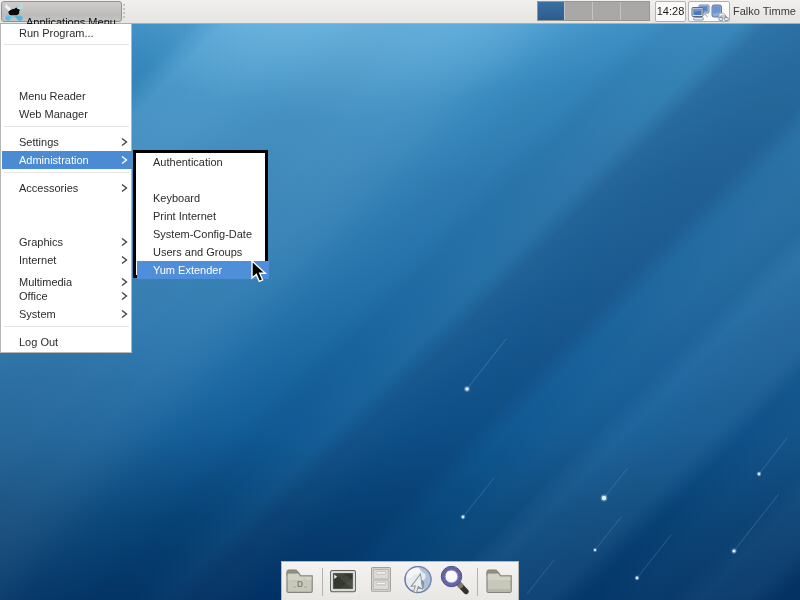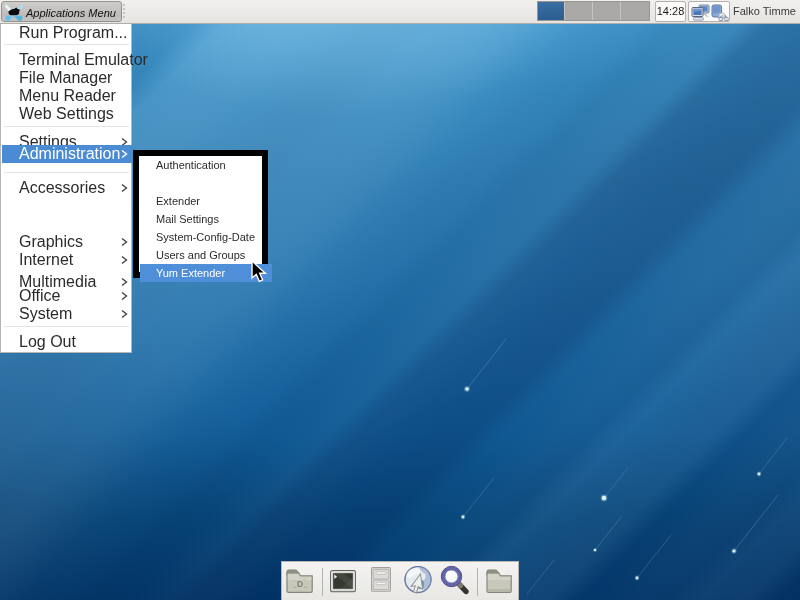--- a/index.html
+++ b/index.html
@@ -36,47 +36,47 @@
         rgba(205,240,255,0.00) 90px, rgba(10,40,80,0.03) 116px,  rgba(10,40,80,0.03) 142px,
         rgba(255,255,255,0.00) 168px);
   }
 
   
   #panel{position:absolute;left:0;top:0;width:800px;height:24px;
     background:linear-gradient(#f1f0ee,#e6e4e1);border-bottom:1px solid #b0aeac;}
   #appbtn{position:absolute;left:1px;top:1px;width:121px;height:21px;border:1px solid #94928f;
     border-radius:3px;background:linear-gradient(#cfcdcb,#bebcba 70%,#c6c4c2);
     color:#111;font-size:11px;line-height:19px;}
-  #appbtn .lbl{position:absolute;left:24px;top:2px;font-style:italic;}
+  #appbtn .lbl{position:absolute;left:24px;top:11px;}
   #handle{position:absolute;left:123px;top:4px;width:2px;height:16px;
     background:repeating-linear-gradient(#c6c4c2 0 2px, transparent 2px 4px);}
 
   
   #pager{position:absolute;left:537px;top:1px;height:20px;width:113px;border:1px solid #98968f;background:#a9a8a6;}
   .ws{position:absolute;top:0;height:18px;width:27px;background:#a9a8a6;border-right:1px solid #c6c4c2;}
   .ws.active{background:linear-gradient(#3a6fa0,#2a5c90);}
 
   
   #clock{position:absolute;left:655px;top:1px;width:31px;height:21px;background:#fbfaf9;
     border:1px solid #b4b2b0;border-radius:2px;color:#1a1a1a;font-size:11px;line-height:19px;text-align:center;}
   #tray{position:absolute;left:688px;top:1px;width:42px;height:21px;background:#fbfaf9;
     border:1px solid #b4b2b0;border-radius:2px;}
   #uname{position:absolute;left:733px;top:5px;font-size:11px;color:#3a3a3a;white-space:nowrap;}
 
   
   #menu{position:absolute;left:0;top:24px;width:132px;height:329px;background:#fff;
     border:1px solid #b8b6b4;border-top:none;}
-  .mi{position:absolute;left:1px;width:130px;height:18px;font-size:16px;color:#2b2b2b;
+  .mi{position:absolute;left:1px;width:130px;height:18px;font-size:11px;color:#2b2b2b;
     line-height:18px;padding-left:17px;white-space:nowrap;}
   .mi.sel{background:#4a8bd3;color:#fff;}
   .sep{position:absolute;left:3px;width:125px;height:1px;background:#e4e4e4;}
   .arr{position:absolute;right:4px;top:4px;}
 
   #submenu{position:absolute;left:133px;top:150px;width:135px;height:128px;background:#fff;
-    border:6px solid #000000;text-decoration:underline;}
+    border:3px solid #000000;text-decoration:underline;}
   .si{position:absolute;left:1px;width:132px;height:18px;font-size:11px;color:#2b2b2b;
     line-height:18px;padding-left:16px;white-space:nowrap;}
   .si.sel{background:#4f8ed8;color:#fff;}
 
   
   #dock{position:absolute;left:281px;top:561px;width:238px;height:39px;
     background:linear-gradient(#f4f3f1,#e9e7e4);border:1px solid #b8b6b2;border-bottom:none;}
   .dsep{position:absolute;top:6px;width:1px;height:28px;background:#b4b2ae;}
   .dicon{position:absolute;top:5px;}
 </style>
@@ -207,29 +207,27 @@
         <rect x="14.6" y="13.5" width="3.6" height="3" rx="0.6" fill="#e8eaee" stroke="#7a8498" stroke-width="0.8"></rect>
         <path d="M10.8 13.5 v-1.5 h5.4 v1.5" stroke="#7a8498" stroke-width="0.8" fill="none"></path>
       </svg>
     </div>
     <div id="uname">Falko Timme</div>
   </div>
 
   <div id="menu">
     <div class="mi" style="top:0px">Run Program...</div>
     <div class="sep" style="top:20px"></div>
-    <div class="mi" style="top:27px">Terminal Emulator</div>
-    <div class="mi" style="top:45px">File Manager</div>
     <div class="mi" style="top:63px">Menu Reader</div>
-    <div class="mi" style="top:81px">Web Settings</div>
+    <div class="mi" style="top:81px">Web Manager</div>
     <div class="sep" style="top:102px"></div>
     <div class="mi" style="top:109px">Settings<svg class="arr" width="7" height="10">
         <polyline points="1,1.5 5.5,5 1,8.5" stroke="#444" fill="none" stroke-width="1.4"></polyline>
       </svg></div>
-    <div class="mi sel" style="top:121px">Administration<svg class="arr" width="7" height="10">
+    <div class="mi sel" style="top:127px">Administration<svg class="arr" width="7" height="10">
         <polyline points="1,1.5 5.5,5 1,8.5" stroke="#fff" fill="none" stroke-width="1.4"></polyline>
       </svg></div>
     <div class="sep" style="top:148px"></div>
     <div class="mi" style="top:155px">Accessories<svg class="arr" width="7" height="10">
         <polyline points="1,1.5 5.5,5 1,8.5" stroke="#444" fill="none" stroke-width="1.4"></polyline>
       </svg></div>
     <div class="mi" style="top:227px">Internet<svg class="arr" width="7" height="10">
         <polyline points="1,1.5 5.5,5 1,8.5" stroke="#444" fill="none" stroke-width="1.4"></polyline>
       </svg></div>
     <div class="mi" style="top:209px">Graphics<svg class="arr" width="7" height="10">
@@ -243,22 +241,22 @@
       </svg></div>
     <div class="mi" style="top:281px">System<svg class="arr" width="7" height="10">
         <polyline points="1,1.5 5.5,5 1,8.5" stroke="#444" fill="none" stroke-width="1.4"></polyline>
       </svg></div>
     <div class="sep" style="top:302px"></div>
     <div class="mi" style="top:309px">Log Out</div>
   </div>
 
   <div id="submenu">
     <div class="si" style="top:0px">Authentication</div>
-    <div class="si" style="top:36px">Extender</div>
-    <div class="si" style="top:54px">Mail Settings</div>
+    <div class="si" style="top:36px">Keyboard</div>
+    <div class="si" style="top:54px">Print Internet</div>
     <div class="si" style="top:72px">System-Config-Date</div>
     <div class="si" style="top:90px">Users and Groups</div>
     <div class="si sel" style="top:108px">Yum Extender</div>
   </div>
 
   <svg id="cursor" width="20" height="24" style="position:absolute;left:250px;top:260px">
     <polygon points="2,1 2,18 6.3,14.4 9.3,21.3 12.6,19.8 9.7,13.2 15.3,13.2" fill="#000" stroke="#fff" stroke-width="1.4"></polygon>
   </svg>
 
 </body></html>

